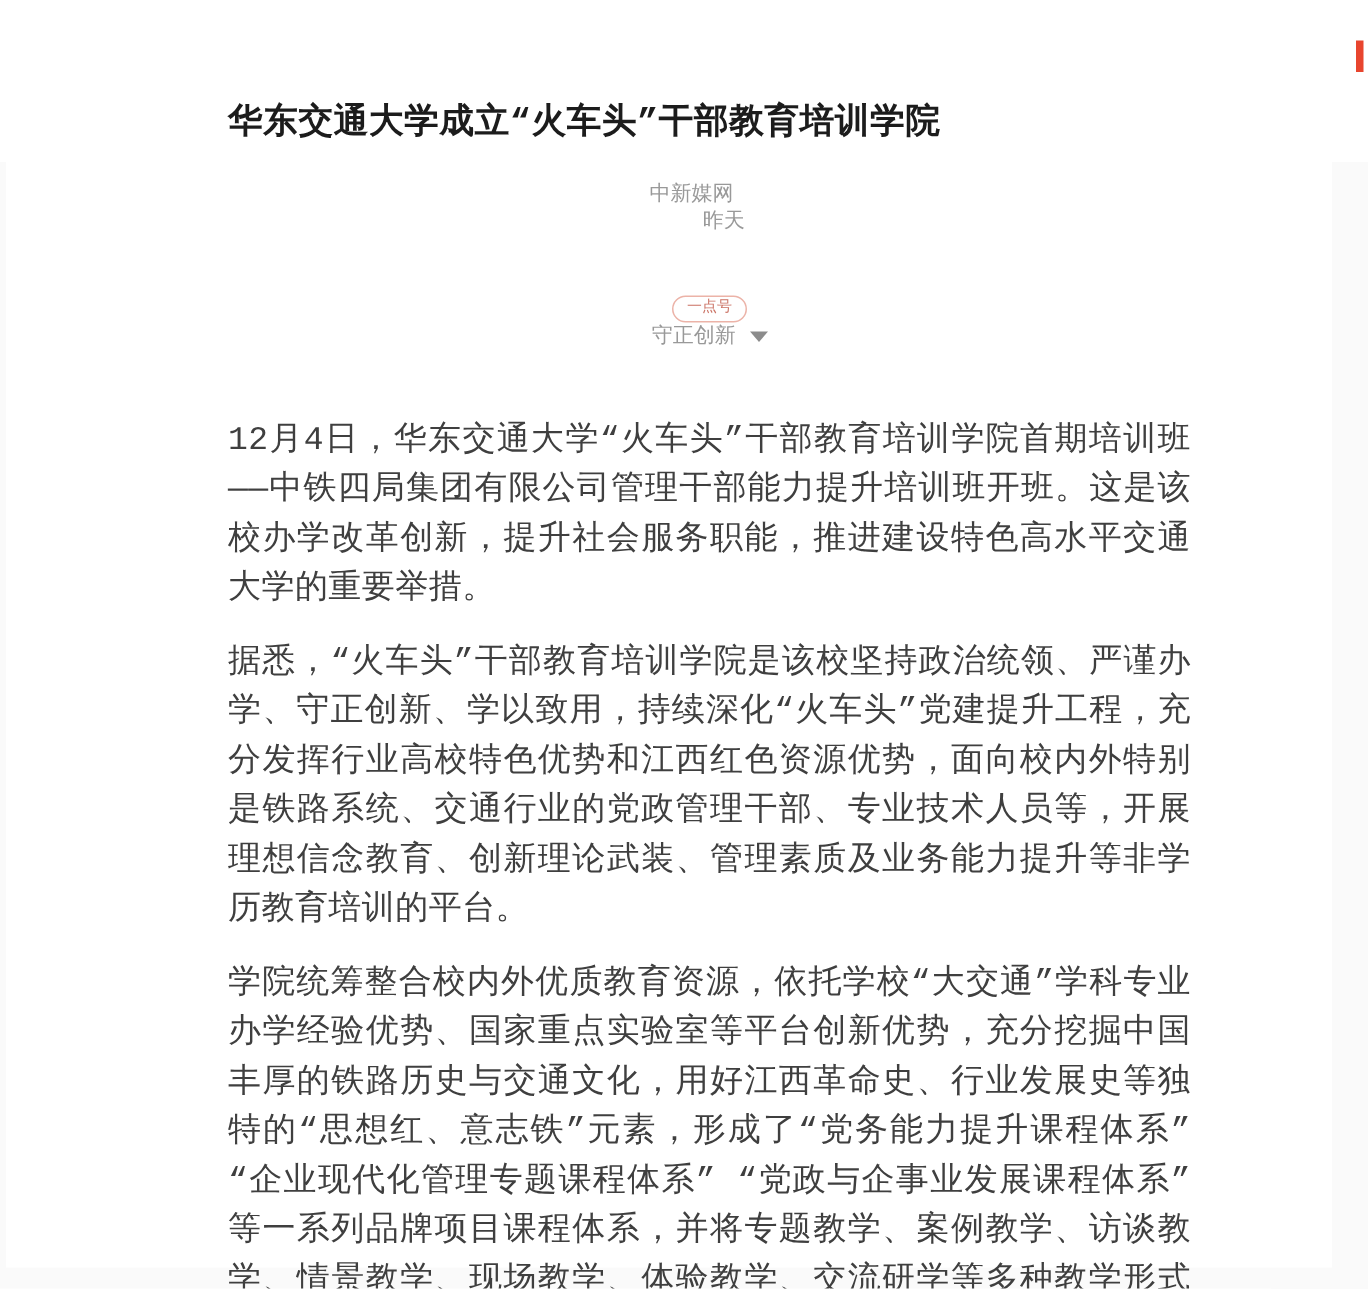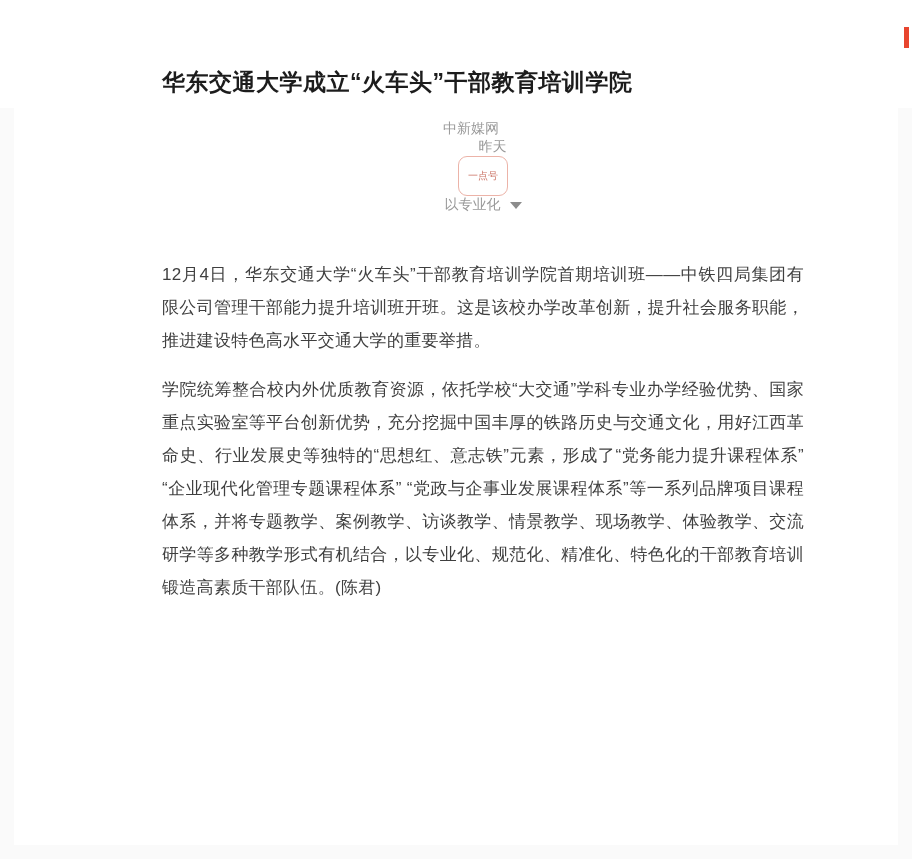--- a/index.html
+++ b/index.html
@@ -20,24 +20,25 @@
     background: #ffffff;
   }
   .scroll-indicator {
     position: absolute;
     top: 27px; right: 3px;
     width: 5px; height: 21px;
     background: #e8452e;
   }
   .card {
     position: absolute;
-    top: 0; left: 14px;
+    top: 0; left: 4px;
     width: 884px;
     height: 845px;
     background: #ffffff;
+    font-family: Liberation Mono, monospace;
   }
   .content {
     width: 642px;
     margin-left: 148px;
   }
   .article-title {
     padding-top: 66px;
     font-size: 23px;
     font-weight: 700;
     color: #1c1c1c;
@@ -54,43 +55,44 @@
   }
   .meta-source { margin-right: 24px; cursor: pointer; }
   .meta-time { margin-right: 18px; margin-left: 37px; }
   .meta-badge {
     display: inline-block;
     font-size: 10px;
     line-height: 14px;
     color: #cb7365;
     border: 1px solid #ecb3a8;
     border-radius: 9px;
-    padding: 12px 9px;
+    padding: 1px 9px;
     cursor: pointer;
+    margin-top: 41px;
   }
   .meta-spacer { flex: 1; }
   .share-button {
     display: flex;
     align-items: center;
     color: #999999;
     cursor: pointer;
   }
   .chevron-down {
     display: inline-block;
     margin-left: 9px;
     width: 0; height: 0;
     border-left: 6px solid transparent;
     border-right: 6px solid transparent;
     border-top: 7px solid #8c8c8c;
   }
   .article-body {
     margin-top: 44px;
   }
   .article-body p {
-    font-size: 17px;
+    font-size: 22px;
     line-height: 33px;
     color: #3f3f3f;
     letter-spacing: 0.3px;
     text-align: justify;
     margin-bottom: 16px;
   }
 </style>
 </head>
 <body>
 
@@ -100,26 +102,27 @@
   <div class="content">
 
     <h1 class="article-title">华东交通大学成立“火车头”干部教育培训学院</h1>
 
     <div class="meta-row">
       <span class="meta-source">中新媒网</span>
       <span class="meta-time">昨天</span>
       <span class="meta-badge">一点号</span>
       <span class="meta-spacer"></span>
       <span class="share-button">
-        <span>以专业化</span>
+        <span>守正创新</span>
         <span class="chevron-down"></span>
       </span>
     </div>
 
     <div class="article-body">
       <p>12月4日，华东交通大学“火车头”干部教育培训学院首期培训班——中铁四局集团有限公司管理干部能力提升培训班开班。这是该校办学改革创新，提升社会服务职能，推进建设特色高水平交通大学的重要举措。</p>
+      <p>据悉，“火车头”干部教育培训学院是该校坚持政治统领、严谨办学、守正创新、学以致用，持续深化“火车头”党建提升工程，充分发挥行业高校特色优势和江西红色资源优势，面向校内外特别是铁路系统、交通行业的党政管理干部、专业技术人员等，开展理想信念教育、创新理论武装、管理素质及业务能力提升等非学历教育培训的平台。</p>
       <p>学院统筹整合校内外优质教育资源，依托学校“大交通”学科专业办学经验优势、国家重点实验室等平台创新优势，充分挖掘中国丰厚的铁路历史与交通文化，用好江西革命史、行业发展史等独特的“思想红、意志铁”元素，形成了“党务能力提升课程体系” “企业现代化管理专题课程体系” “党政与企事业发展课程体系”等一系列品牌项目课程体系，并将专题教学、案例教学、访谈教学、情景教学、现场教学、体验教学、交流研学等多种教学形式有机结合，以专业化、规范化、精准化、特色化的干部教育培训锻造高素质干部队伍。(陈君)</p>
     </div>
 
   </div>
 </div>
 
 <div class="scroll-indicator"></div>
 
 </body></html>

